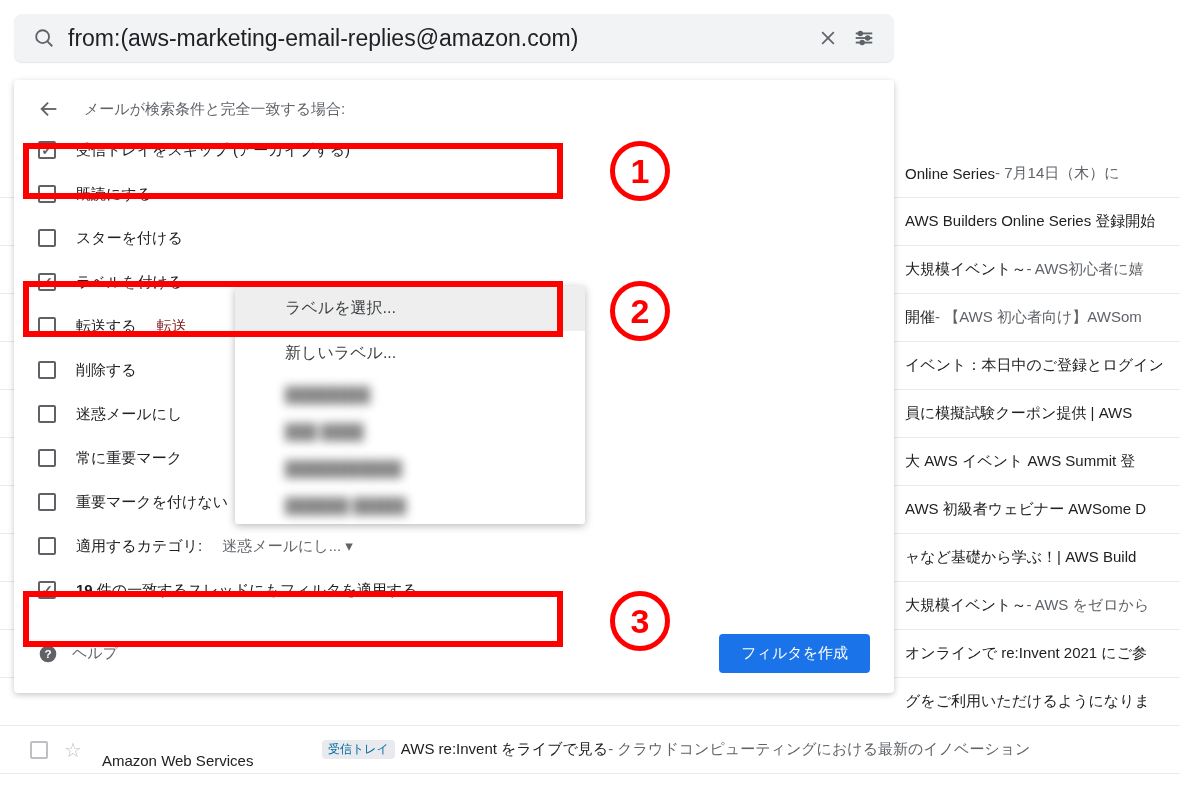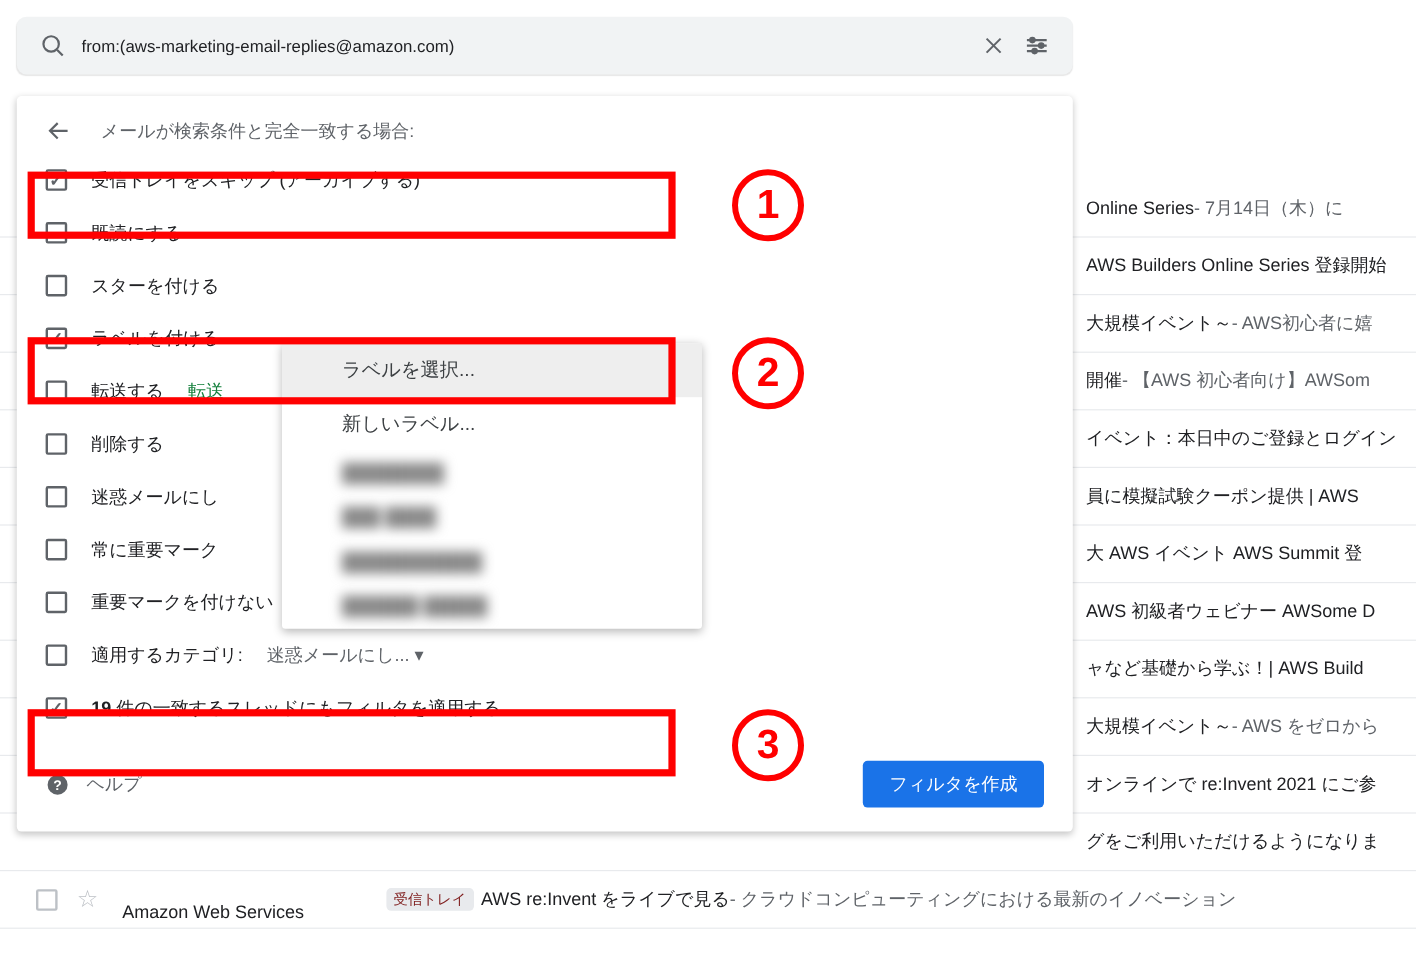--- a/index.html
+++ b/index.html
@@ -49,21 +49,21 @@
     font-size: 20px;
     flex-shrink: 0;
   }
   .row-sender {
     width: 220px;
     flex-shrink: 0;
     margin-top: 21px;
   }
   .row-badge {
     background: #e8eaed;
-    color: #7f1d1d;
+    color: #0369a1;
     padding: 1px 6px;
     border-radius: 4px;
     font-size: 12px;
     margin-right: 6px;
     flex-shrink: 0;
   }
   .row-subj { color: #202124; }
   .row-prev { color: #5f6368; }
 
   
@@ -83,21 +83,21 @@
   .searchbar .s-ico {
     width: 36px;
     display: flex;
     justify-content: center;
     color: #5f6368;
   }
   .searchbar input {
     flex: 1;
     border: none;
     background: transparent;
-    font-size: 14px;
+    font-size: 23px;
     outline: none;
     color: #202124;
     padding: 0 6px;
   }
 
   
   .panel {
     position: absolute;
     top: 80px;
     left: 14px;
@@ -137,21 +137,21 @@
   }
   .chk.checked::after {
     content: "✓";
     font-size: 14px;
     font-weight: bold;
     color: #5f6368;
     line-height: 1;
   }
   .opt-label { color: #202124; }
   .opt-sub   { color: #5f6368; }
-  .link-blue { color: #15803d; }
+  .link-blue { color: #7f1d1d; }
   .bold      { font-weight: bold; }
 
   .panel-foot {
     display: flex;
     align-items: center;
     justify-content: space-between;
     margin-top: 22px;
   }
   .help {
     display: flex;

